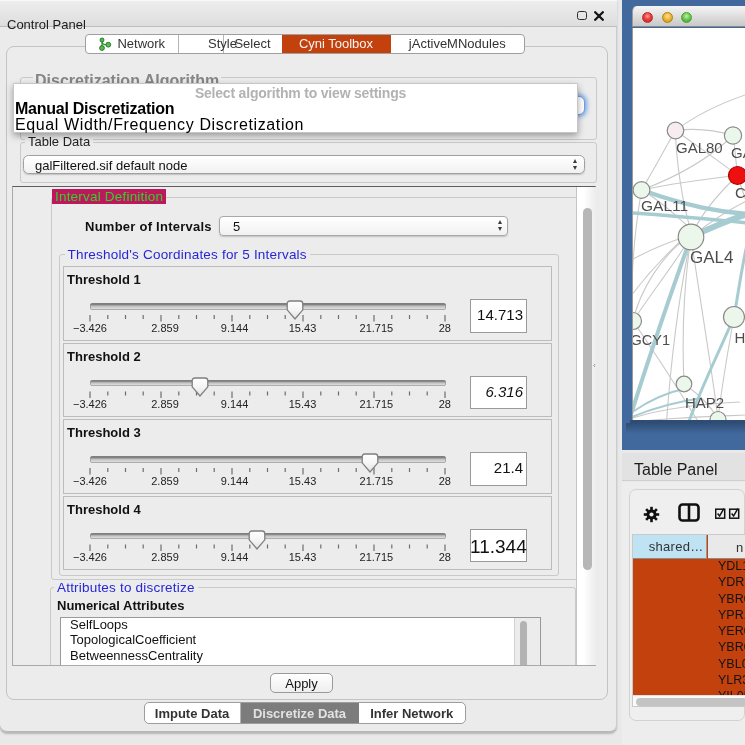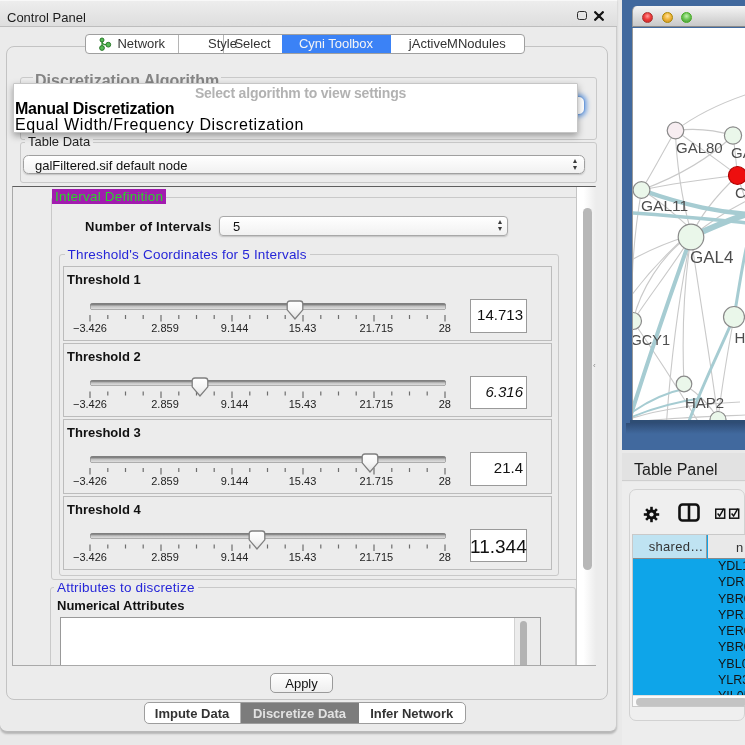--- a/index.html
+++ b/index.html
@@ -13,59 +13,59 @@
   .arrows:after { content:""; position:absolute; left:0; bottom:0;
     border-left:2.8px solid transparent; border-right:2.8px solid transparent; border-top:4.3px solid #3a3a3a; }
 </style>
 </head>
 <body>
 <div id="stage">
 
   <div class="abs" id="win" style="left:0;top:0;width:617px;height:732px;background:#ebebeb;border-bottom:1px solid #b9b9b9;border-right:1px solid #cccccc;border-radius:0 0 7px 7px;box-shadow:0 1.5px 2px rgba(0,0,0,0.22);">
 
     <div class="abs" style="left:0;top:0;width:617px;height:27px;background:linear-gradient(#ededed,#dedede);border-bottom:1px solid #bdbdbd;border-top:1px solid #f8f8f8;"></div>
-    <div class="abs" style="left:7px;top:10px;font-size:13px;color:#1c1c1c;">Control Panel</div>
+    <div class="abs" style="left:7px;top:17px;font-size:13px;color:#1c1c1c;">Control Panel</div>
     <div class="abs" style="left:577px;top:10.5px;width:10px;height:9px;border:1.4px solid #2a2a2a;border-radius:2.5px;"></div>
     <svg class="abs" style="left:594px;top:11px;" width="10" height="10" viewBox="0 0 10 10">
       <path d="M1.2 1.2 L8.8 8.8 M8.8 1.2 L1.2 8.8" stroke="#151515" stroke-width="2.3" stroke-linecap="round"></path>
     </svg>
 
     <div class="abs" style="left:6px;top:46px;width:602px;height:654px;background:#ececec;border:1px solid #c3c3c3;border-radius:8px;"></div>
 
     <div class="abs" style="left:85px;top:33.5px;width:440px;height:20.5px;background:#fff;border:1px solid #9f9f9f;border-radius:4px;overflow:hidden;display:flex;font-size:13px;font-weight:normal;color:#333;">
       <div style="width:92.5px;display:flex;align-items:center;justify-content:center;border-right:1px solid #b5b5b5;">
         <svg width="14" height="16" viewBox="0 0 14 16" style="margin-right:5px;">
           <path d="M4 5 Q4 9 9 8.7 M4 5 L4 11" stroke="#2f8f2f" stroke-width="1.2" fill="none"></path>
           <circle cx="4" cy="4" r="2" fill="#55bb55" stroke="#1e6e1e" stroke-width="0.9"></circle>
           <circle cx="4" cy="12" r="2.4" fill="#55bb55" stroke="#1e6e1e" stroke-width="0.9"></circle>
           <circle cx="10.3" cy="8.7" r="2.4" fill="#55bb55" stroke="#1e6e1e" stroke-width="0.9"></circle>
         </svg>
         <span>Network</span>
       </div>
       <div style="width:37px;display:flex;align-items:center;justify-content:center;border-right:1px solid #b5b5b5;padding-left:44px;">Style</div>
       <div style="width:58px;display:flex;align-items:center;justify-content:center;">Select</div>
-      <div style="width:109px;display:flex;align-items:center;justify-content:center;background:#3b82f6;color:#f5f5f5;">Cyni Toolbox</div>
+      <div style="width:109px;display:flex;align-items:center;justify-content:center;background:#c2410c;color:#f5f5f5;">Cyni Toolbox</div>
       <div style="flex:1;display:flex;align-items:center;justify-content:center;">jActiveMNodules</div>
     </div>
 
     <div class="abs" style="left:20px;top:77px;width:577px;height:63px;border:1px solid #c9c9c9;border-radius:3px;"></div>
     <div class="abs" style="left:33px;top:72px;font-size:16px;font-weight:bold;color:#858585;background:#ececec;padding:0 2px;">Discretization Algorithm</div>
 
     <div class="abs" style="left:30px;top:95.5px;width:554.5px;height:19.5px;background:#fff;border:1.5px solid #6f9ddb;border-radius:6px;box-shadow:0 0 4.5px 2px rgba(95,150,225,0.8);"></div>
 
     <div class="abs" style="left:20px;top:142px;width:577px;height:41px;border:1px solid #c9c9c9;border-radius:3px;"></div>
     <div class="abs" style="left:25px;top:134px;font-size:13px;color:#222;background:#ececec;padding:0 3px;">Table Data</div>
     <div class="abs combo" style="left:22.5px;top:154.5px;width:562px;height:19.5px;background:linear-gradient(#ffffff,#f1f1f1);border:1px solid #a0a0a0;border-radius:5.5px;box-shadow:0 1px 1.5px rgba(0,0,0,0.18);"></div>
     <div class="abs" style="left:35px;top:158px;font-size:13px;color:#111;">galFiltered.sif default node</div>
     <div class="abs arrows" style="left:572.7px;top:159.2px;"></div>
 
     <div class="abs" style="left:12px;top:186px;width:584px;height:479.5px;background:#ececec;border:1px solid #a9a9a9;border-top-color:#5e5e5e;overflow:hidden;">
 
       <div class="abs" style="left:38px;top:9.5px;width:531px;height:383.5px;border:1px solid #c9c9c9;border-radius:3px;"></div>
-      <div class="abs" style="left:39px;top:2px;font-size:13.5px;letter-spacing:0.2px;color:#2bd42b;background:#a21caf;padding:0 3px;">Interval Definition</div>
+      <div class="abs" style="left:39px;top:2px;font-size:13.5px;letter-spacing:0.2px;color:#2bd42b;background:#be185d;padding:0 3px;">Interval Definition</div>
 
       <div class="abs" style="left:72px;top:31.5px;font-size:13px;font-weight:bold;letter-spacing:0.25px;color:#111;">Number of Intervals</div>
       <div class="abs" style="left:206px;top:29px;width:289px;height:20px;background:linear-gradient(#ffffff,#f1f1f1);border:1px solid #a8a8a8;border-radius:4px;box-shadow:0 1px 1.5px rgba(0,0,0,0.18);"></div>
       <div class="abs" style="left:220px;top:32px;font-size:13px;color:#111;">5</div>
       <div class="abs arrows" style="left:485.3px;top:32.7px;"></div>
 
       <div class="abs" style="left:45.5px;top:67px;width:500px;height:322px;border:1px solid #c9c9c9;border-radius:3px;"></div>
       <div class="abs" style="left:51.5px;top:60px;font-size:13.5px;letter-spacing:0.2px;color:#2626d8;background:#ececec;padding:0 3px;">Threshold's Coordinates for 5 Intervals</div>
 
       <div class="abs" style="left:50px;top:79.0px;width:489px;height:74.5px;background:#ececec;border:1px solid #bcbcbc;"></div>
@@ -242,20 +242,21 @@
           </defs>
       <path d="M4 1 H14 Q16.8 1 16.8 3.8 V9.8 L9 19 L1.2 9.8 V3.8 Q1.2 1 4 1 Z" fill="url(#thgd)" stroke="#7f7f7f" stroke-width="1.3"></path>
     </svg>
       <div class="abs" style="left:457px;top:341.5px;width:57px;height:33.5px;background:#fff;border:1px solid #9a9a9a;"></div>
       <div class="abs" style="left:457px;top:348.5px;width:53px;text-align:right;font-size:19px;color:#111;">11.344</div>
 
       <div class="abs" style="left:37px;top:400px;width:525.5px;height:120px;border:1px solid #c9c9c9;border-radius:3px;"></div>
       <div class="abs" style="left:41px;top:393px;font-size:13.5px;letter-spacing:0.2px;color:#2626d8;background:#ececec;padding:0 3px;">Attributes to discretize</div>
       <div class="abs" style="left:44px;top:411px;font-size:13px;font-weight:bold;color:#111;">Numerical Attributes</div>
       <div class="abs" style="left:47px;top:429.5px;width:481px;height:70px;background:#fff;border:1px solid #999;overflow:hidden;">
+        <div style="font-size:13px;color:#111;padding:0 0 0 9px;line-height:15.4px;margin-top:-0.5px;">SelfLoops<br>TopologicalCoefficient<br>BetweennessCentrality</div>
         <div class="abs" style="right:0;top:0;width:26px;height:70px;background:#ececec;border-left:1px solid #d2d2d2;">
           <div class="abs" style="left:4.5px;top:3.5px;width:7.5px;height:80px;background:#b3b3b3;border-radius:4px;"></div>
         </div>
       </div>
     </div>
 
     <div class="abs" style="left:576px;top:187px;width:19.5px;height:478px;background:linear-gradient(to right,#ffffff 35%,#ececec 100%);border-left:1px solid #c5c5c5;"></div>
     <div class="abs" style="left:583px;top:208px;width:8.5px;height:362px;background:#b7b7b7;border-radius:4.5px;"></div>
 
     <div class="abs" style="left:270px;top:673px;width:63px;height:20px;background:linear-gradient(#ffffff,#eeeeee);border:1px solid #9a9a9a;border-radius:5px;font-size:13px;color:#111;display:flex;align-items:center;justify-content:center;">Apply</div>
@@ -373,21 +374,21 @@
   </svg>
   <svg class="abs" style="left:715px;top:508px;" width="25" height="11" viewBox="0 0 25 11">
     <g fill="none" stroke="#111" stroke-width="1.5">
       <rect x="0.7" y="1.2" width="9" height="9"></rect>
       <path d="M2.6 5.6 L4.6 8 L8.8 0.7"></path>
       <rect x="14.7" y="1.2" width="9" height="9"></rect>
       <path d="M16.6 5.6 L18.6 8 L22.8 0.7"></path>
     </g>
   </svg>
 
-  <div class="abs" style="left:632px;top:534px;width:113px;height:173px;background:#0ea5e9;border:1px solid #c9c9c9;border-right:none;overflow:hidden;">
+  <div class="abs" style="left:632px;top:534px;width:113px;height:173px;background:#c2410c;border:1px solid #c9c9c9;border-right:none;overflow:hidden;">
     <div class="abs" style="left:0;top:0;width:74px;height:24px;background:#bfe3f2;border-right:1px solid #9a9a9a;border-bottom:1px solid #8a8a8a;font-size:13px;color:#333;display:flex;align-items:center;justify-content:flex-end;padding-right:2.5px;letter-spacing:0.3px;">shared…</div>
     <div class="abs" style="left:75px;top:0;width:60px;height:24px;background:#e9e9e9;border-bottom:1px solid #8a8a8a;font-size:13px;color:#333;">
         <span style="position:absolute;left:28px;top:5px;">n</span>
       </div>
     <div class="abs" style="left:85px;top:23px;font-size:12.5px;line-height:16.3px;color:#141414;white-space:nowrap;">YDL194W<br>YDR277C<br>YBR043C<br>YPR145W<br>YER054C<br>YBR045C<br>YBL079W<br>YLR345W<br>YIL052C</div>
     <div class="abs" style="left:0;top:159.5px;width:113px;height:13.5px;background:#fafafa;border-top:1px solid #e0e0e0;"></div>
     <div class="abs" style="left:2.5px;top:162.5px;width:111px;height:8px;background:#c4c4c4;border-radius:4px;"></div>
   </div>
 
 </div>

